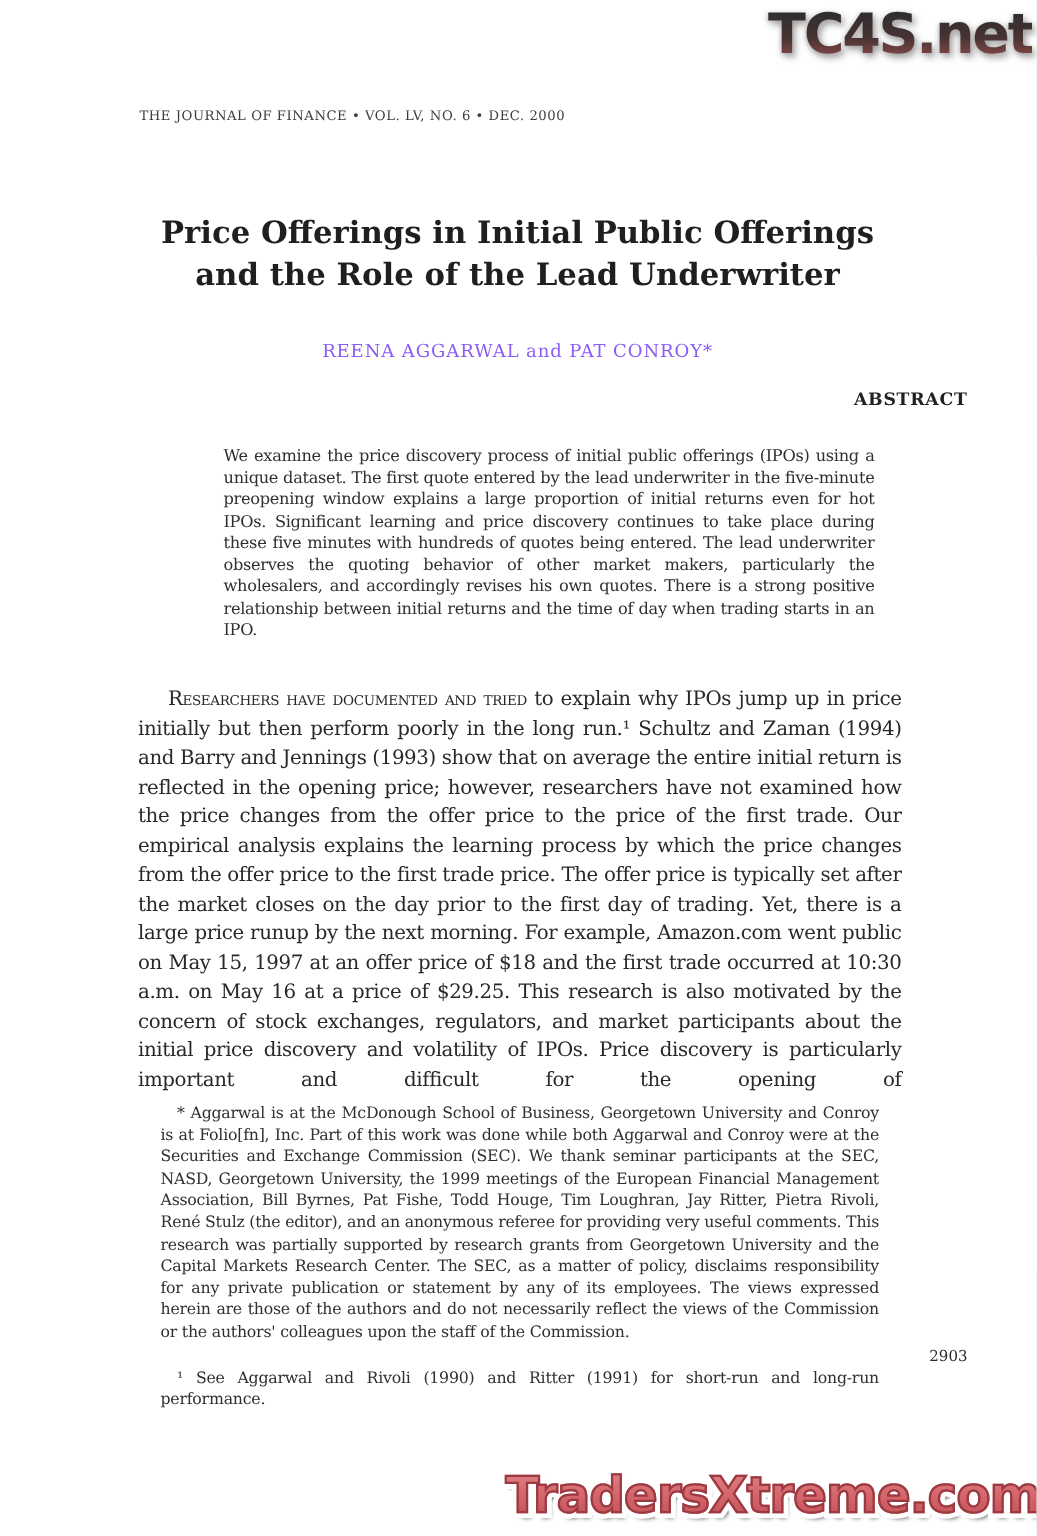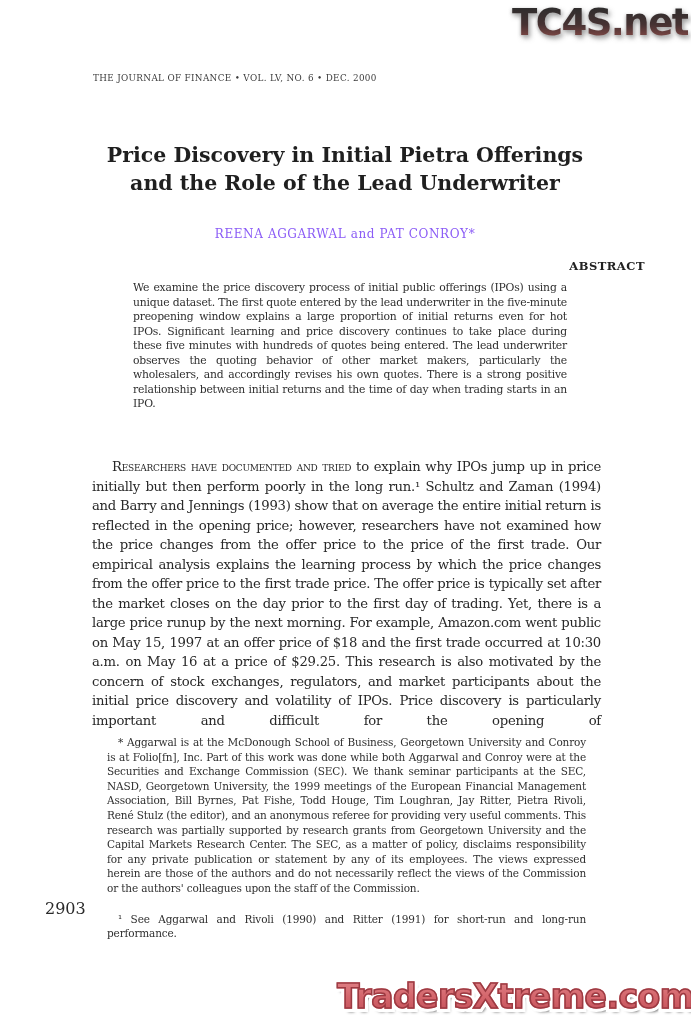--- a/index.html
+++ b/index.html
@@ -30,42 +30,42 @@
     text-align:center; font-size:12px; letter-spacing:0.6px; color:#8b5cf6;
   }
 
   .abstract-heading {
     position:absolute; top:259px; left:45px; width:600px;
     text-align:right; font-size:11.5px; font-weight:bold; letter-spacing:0.5px;
     color:#222;
   }
 
   .abstract {
-    position:absolute; top:281px; left:133px; width:434px; margin:0;
+    position:absolute; top:281px; left:133px; width:434px; margin:16px;
     font-size:10.8px; line-height:14.5px; letter-spacing:-0.2px;
     text-align:justify; color:#2f2f2f;
   }
 
   .body-par {
     position:absolute; top:457px; left:92px; width:509px; margin:0;
     font-size:13.2px; line-height:19.5px; letter-spacing:-0.25px; word-spacing:-0.4px;
     text-align:justify; text-align-last:justify; color:#282828;
   }
   .lead-in { font-variant:small-caps;margin-left:20px; }
 
   .footnotes {
     position:absolute; top:719px; left:91px; width:511px;
     font-size:10.5px; line-height:14.6px; letter-spacing:-0.15px;
     text-align:justify; color:#2f2f2f;
   }
   .footnotes p { margin:16px; text-indent:11px; }
 
   .page-number {
     position:absolute; top:899px; left:45px; width:600px;
-    text-align:left; font-size:16px; color:#2a2a2a;
+    text-align:right; font-size:10px; color:#2a2a2a;
   }
 
   
   .wm { position:absolute; display:grid; white-space:nowrap; font-weight:bold; pointer-events:none; }
   .wm > span { grid-area:1/1; }
 
   .wm-tc4s {
     top:1px; right:3px;
     font-family:"DejaVu Sans", sans-serif;
     font-size:37px; letter-spacing:-1.5px;gap:28px;
@@ -100,21 +100,21 @@
     -webkit-text-stroke:1.5px #9c3a42;
   }
 </style>
 </head>
 <body>
 
 <div class="page">
 
   <div class="journal-line">THE JOURNAL OF FINANCE • VOL. LV, NO. 6 • DEC. 2000</div>
 
-  <h1 class="title"><span>Price Discovery in Initial Pietra Offerings</span><br><span>and the Role of the Lead Underwriter</span></h1>
+  <h1 class="title"><span>Price Offerings in Initial Public Offerings</span><br><span>and the Role of the Lead Underwriter</span></h1>
 
   <div class="authors">REENA AGGARWAL and PAT CONROY*</div>
 
   <div class="abstract-heading">ABSTRACT</div>
 
   <p class="abstract">We examine the price discovery process of initial public offerings (IPOs) using a unique dataset. The first quote entered by the lead underwriter in the five-minute preopening window explains a large proportion of initial returns even for hot IPOs. Significant learning and price discovery continues to take place during these five minutes with hundreds of quotes being entered. The lead underwriter observes the quoting behavior of other market makers, particularly the wholesalers, and accordingly revises his own quotes. There is a strong positive relationship between initial returns and the time of day when trading starts in an IPO.</p>
 
   <p class="body-par"><span class="lead-in">Researchers have documented and tried</span><span> to explain why IPOs jump up in price initially but then perform poorly in the long run.¹ Schultz and Zaman (1994) and Barry and Jennings (1993) show that on average the entire initial return is reflected in the opening price; however, researchers have not examined how the price changes from the offer price to the price of the first trade. Our empirical analysis explains the learning process by which the price changes from the offer price to the first trade price. The offer price is typically set after the market closes on the day prior to the first day of trading. Yet, there is a large price runup by the next morning. For example, Amazon.com went public on May 15, 1997 at an offer price of $18 and the first trade occurred at 10:30 a.m. on May 16 at a price of $29.25. This research is also motivated by the concern of stock exchanges, regulators, and market participants about the initial price discovery and volatility of IPOs. Price discovery is particularly important and difficult for the opening of</span></p>
 
   <div class="footnotes">

